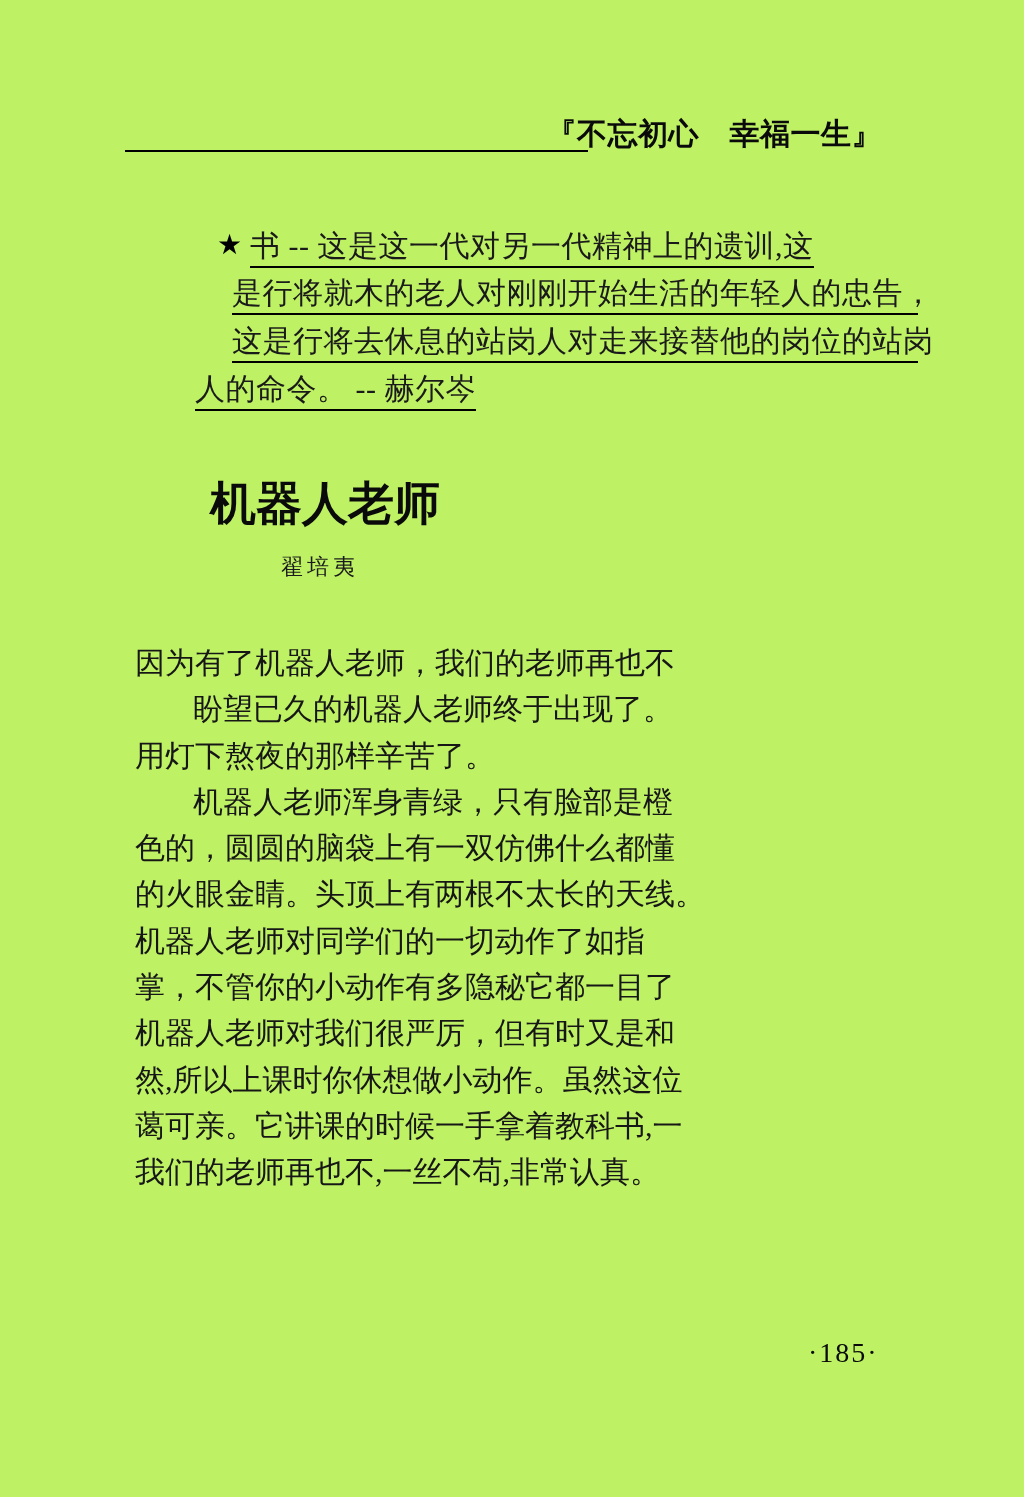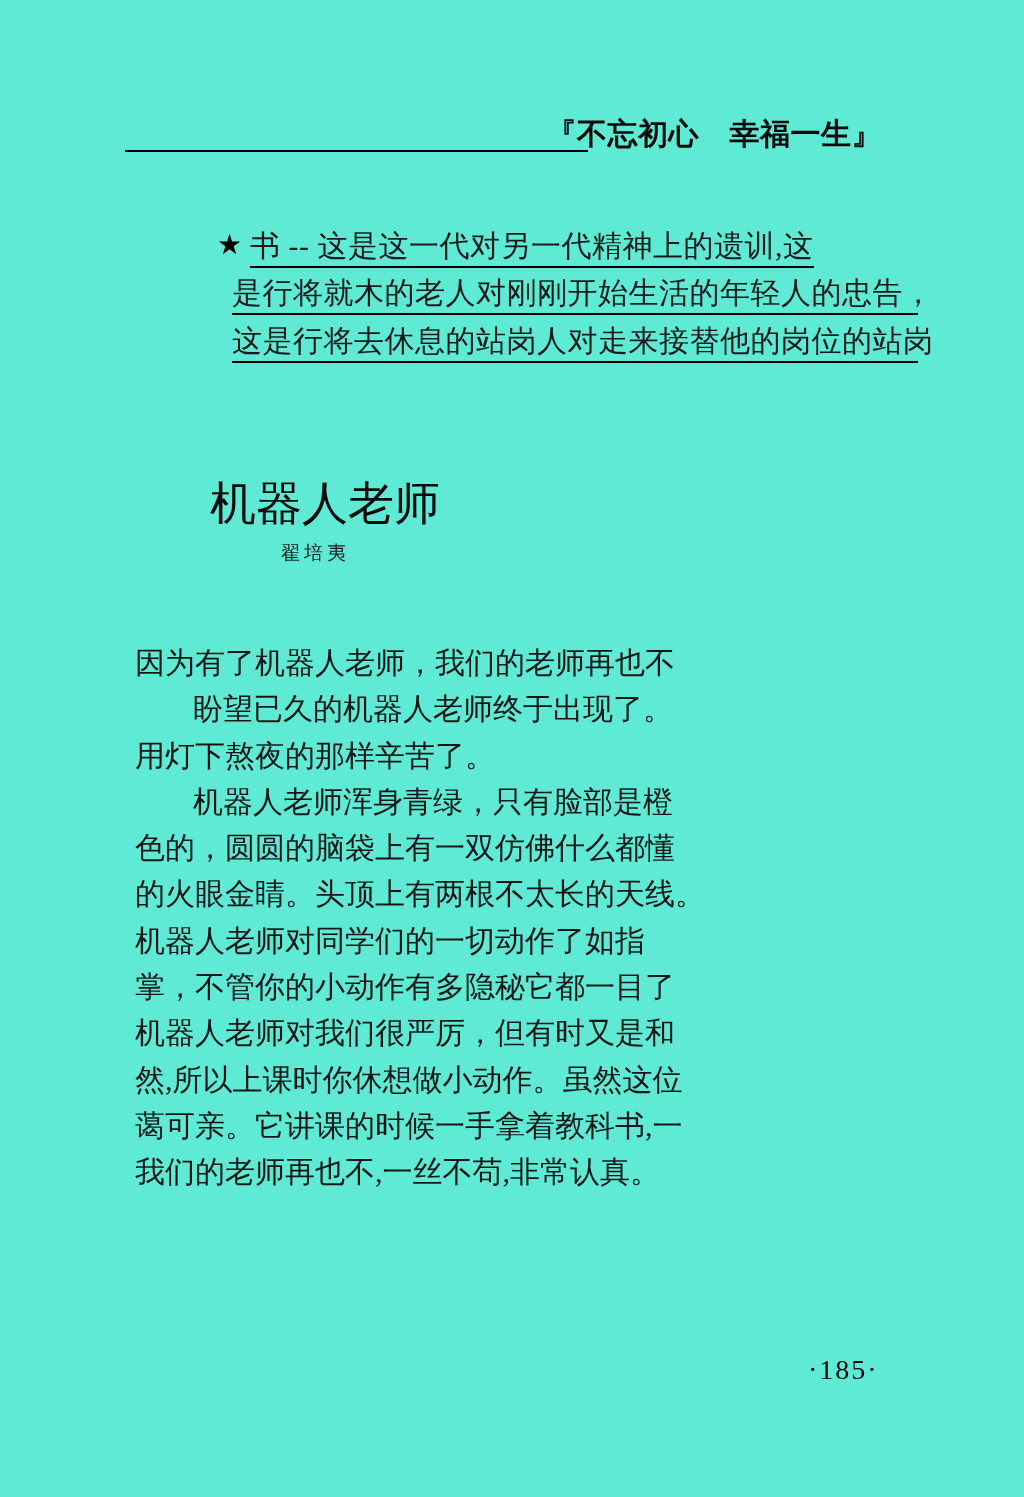--- a/index.html
+++ b/index.html
@@ -4,21 +4,21 @@
 <style>
   html, body { margin: 0; padding: 0; }
   body {
     width: 1024px; height: 1497px;
     background: #ffffff;
     position: relative;
     font-family: "Liberation Serif", "DejaVu Serif", serif;
     color: #141414;
     overflow: hidden;
   }
-  .page { position: absolute; inset: 0; background: #5eead4; }
+  .page { position: absolute; inset: 0; background: #bef264; }
 
   
   .header-rule {
     position: absolute; left: 125px; top: 150px;
     width: 463px; height: 2px; background: #000;
   }
   .header-title {
     position: absolute; top: 117px; right: 142px;
     font-family: "Liberation Sans", "DejaVu Sans", sans-serif;
     font-weight: bold;
@@ -54,67 +54,69 @@
     display: inline-block;
     font-size: 28px;
     padding-right: 8px;
     vertical-align: 2px;
     color: #000;
   }
 
   
   .article-title {
     position: absolute; left: 210px; top: 473px;
-    font-size: 46px; font-weight: normal;
+    font-size: 46px; font-weight: bold;
     letter-spacing: 0px; white-space: nowrap;
     color: #0a0a0a;
   }
   .article-author {
-    position: absolute; left: 281px; top: 540px;
-    font-size: 19px; letter-spacing: 4px; white-space: nowrap;
+    position: absolute; left: 281px; top: 552px;
+    font-size: 22px; letter-spacing: 4px; white-space: nowrap;
     color: #1a1a1a;
   }
 
   
   .body-text {
     position: absolute; left: 135px; top: 640px; width: 552px;
     font-size: 30px; color: #161616;
   }
   .bline {
     height: 46.3px; line-height: 46.3px;
     white-space: nowrap;
     letter-spacing: 0px;
   }
   .bline.indent { padding-left: 58px; }
 
   
   .page-number {
     position: absolute; left: 808px; top: 1337px;
     font-size: 28px; letter-spacing: 2px; white-space: nowrap;
     color: #0a0a0a;
-    margin-top: 17px;
   }
 </style>
 </head>
 <body>
 
 <div class="page">
 
   <div class="header-rule"></div>
   <div class="header-title">『不忘初心　幸福一生』</div>
 
   <div class="epigraph">
     <div class="qline q-first">
       <span class="star">★</span><span class="u">书 -- 这是这一代对另一代精神上的遗训,这</span>
     </div>
     <div class="qline">
       <span class="u full">是行将就木的老人对刚刚开始生活的年轻人的忠告，</span>
     </div>
     <div class="qline">
       <span class="u full">这是行将去休息的站岗人对走来接替他的岗位的站岗</span>
+    </div>
+    <div class="qline">
+      <span class="u">人的命令。 -- 赫尔岑</span>
     </div>
   </div>
 
   <div class="article-title">机器人老师</div>
   <div class="article-author">翟培夷</div>
 
   <div class="body-text">
 
     <div>
       <div class="bline">因为有了机器人老师，我们的老师再也不</div>

